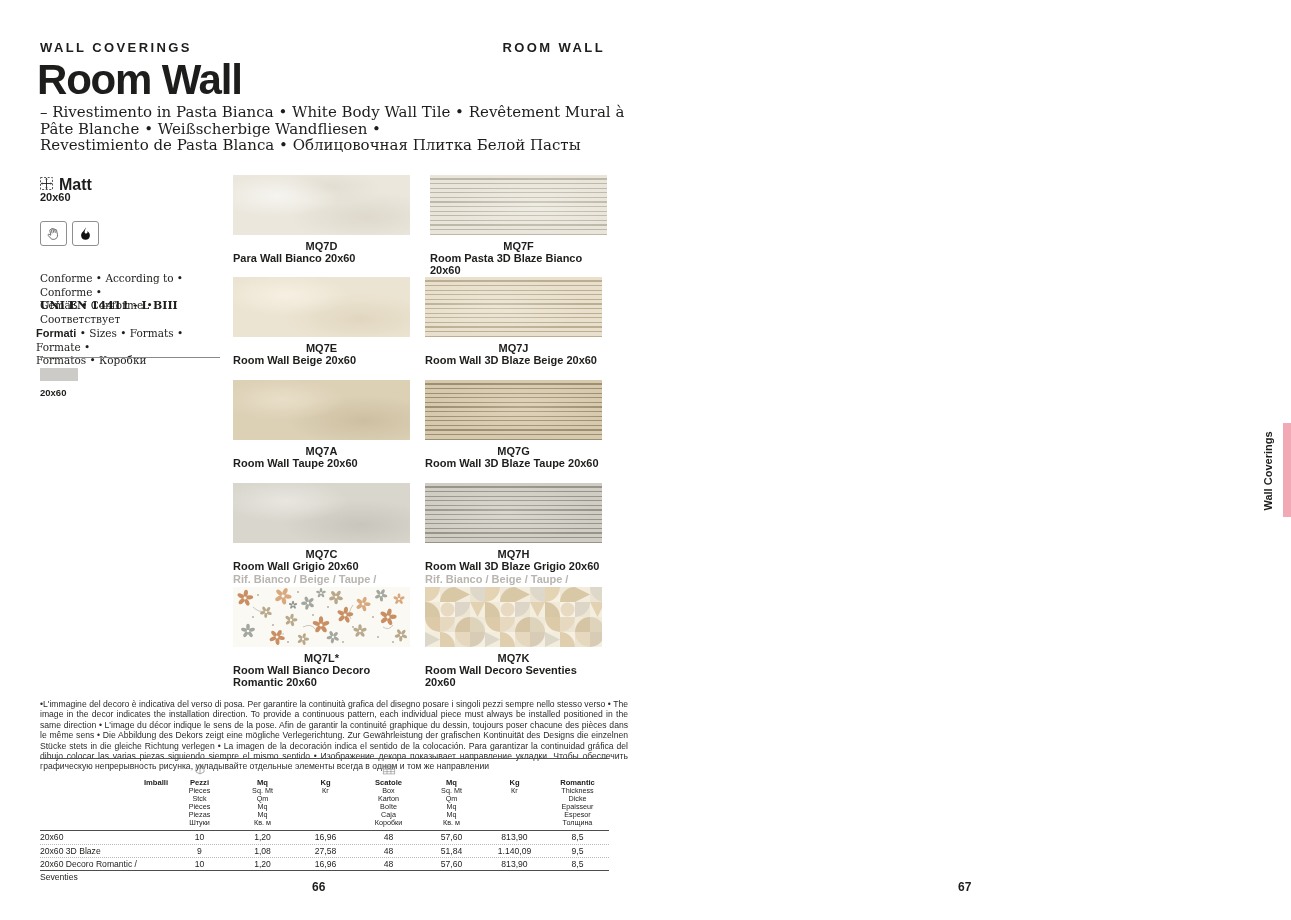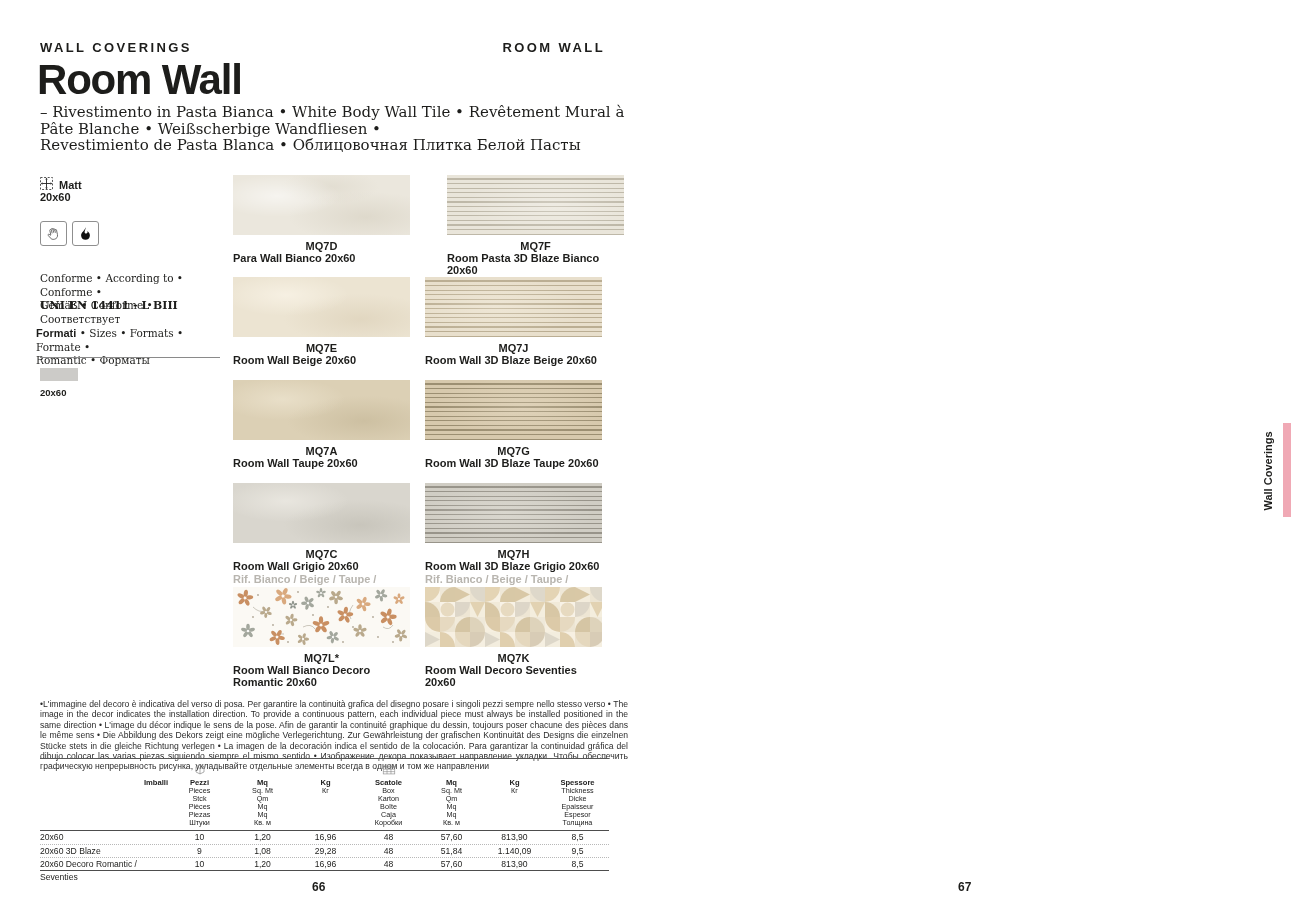--- a/index.html
+++ b/index.html
@@ -11,21 +11,21 @@
   
   .eyebrow { font-size:13px; font-weight:bold; letter-spacing:2.4px; }
   .eyebrow-left  { left:40px; top:40px; }
   .eyebrow-right { left:420px; top:40px; width:185px; text-align:right; }
   .page-title { left:37px; top:56px; font-size:42px; font-weight:bold; letter-spacing:-1.2px; }
   .subtitle { left:40px; top:104px; width:600px; font-family:"DejaVu Serif","Liberation Serif",serif;
               font-size:15px; line-height:16.5px; white-space:pre-line; }
 
   
   .matt-row { left:40px; top:176px; display:flex; align-items:center; gap:6px; }
-  .matt-label { font-size:11px; font-weight:bold; }
+  .matt-label { font-size:16px; font-weight:bold; }
   .matt-size { left:40px; top:191px; font-size:11px; font-weight:bold; }
   .cert-box { width:27px; height:25px; border:1px solid #8f8f8f; border-radius:3px;
               display:flex; align-items:center; justify-content:center; background:#fff; }
   .cert-row { left:40px; top:221px; display:flex; gap:5px; }
   .serif-small { font-family:"DejaVu Serif","Liberation Serif",serif; font-size:10.5px; line-height:13.5px; }
   .conformity { left:40px; top:272px; width:190px; }
   .standard { left:40px; top:299px; font-family:"DejaVu Serif","Liberation Serif",serif;
               font-size:11px; font-weight:bold; }
   .formats { left:36px; top:327px; width:190px; }
   .formats .bold-sans { font-family:"Liberation Sans",sans-serif; font-size:11px; font-weight:bold; }
@@ -124,32 +124,32 @@
 </div>
 
 <div class="abs conformity serif-small">
   <div>Conforme • According to • Conforme •</div>
   <div>Gemäß • Conforme • Соответствует</div>
 </div>
 <div class="abs standard">UNI EN 14411 - L BIII</div>
 
 <div class="abs formats serif-small">
   <div><span class="bold-sans">Formati</span><span> • Sizes • Formats • Formate •</span></div>
-  <div>Romantic • Форматы</div>
+  <div>Formatos • Коробки</div>
 </div>
 <div class="abs side-hr"></div>
 <div class="abs format-swatch"></div>
 <div class="abs swatch-label">20x60</div>
 
 <div class="card" style="left:233px;top:175px">
   <div class="tile t-bianco"></div>
   <div class="pcode">MQ7D</div>
   <div class="pname">Para Wall Bianco 20x60</div>
 </div>
-<div class="card" style="left:447px;top:175px">
+<div class="card" style="left:430px;top:175px">
   <div class="tile t-blz-bianco"></div>
   <div class="pcode">MQ7F</div>
   <div class="pname">Room Pasta 3D Blaze Bianco 20x60</div>
 </div>
 <div class="card" style="left:233px;top:277px">
   <div class="tile t-beige"></div>
   <div class="pcode">MQ7E</div>
   <div class="pname">Room Wall Beige 20x60</div>
 </div>
 <div class="card" style="left:425px;top:277px">
@@ -370,21 +370,21 @@
 Mq
 Кв. м</div>
       </div>
     <div class="th">
         <div class="hicon"></div>
       <div class="htop">Kg</div>
       <div class="hrest">Кг</div>
       </div>
     <div class="th">
         <div class="hicon"></div>
-      <div class="htop">Spessore</div>
+      <div class="htop">Romantic</div>
       <div class="hrest">Thickness
 Dicke
 Epaisseur
 Espesor
 Толщина</div>
       </div>
   </div>
   <div class="tbody">
     <div class="tr">
       <div class="td c0">20x60</div>
@@ -393,21 +393,21 @@
       <div class="td">16,96</div>
       <div class="td">48</div>
       <div class="td">57,60</div>
       <div class="td">813,90</div>
       <div class="td">8,5</div>
     </div>
     <div class="tr">
       <div class="td c0">20x60 3D Blaze</div>
       <div class="td">9</div>
       <div class="td">1,08</div>
-      <div class="td">29,28</div>
+      <div class="td">27,58</div>
       <div class="td">48</div>
       <div class="td">51,84</div>
       <div class="td">1.140,09</div>
       <div class="td">9,5</div>
     </div>
     <div class="tr">
       <div class="td c0">20x60 Decoro Romantic / Seventies</div>
       <div class="td">10</div>
       <div class="td">1,20</div>
       <div class="td">16,96</div>

